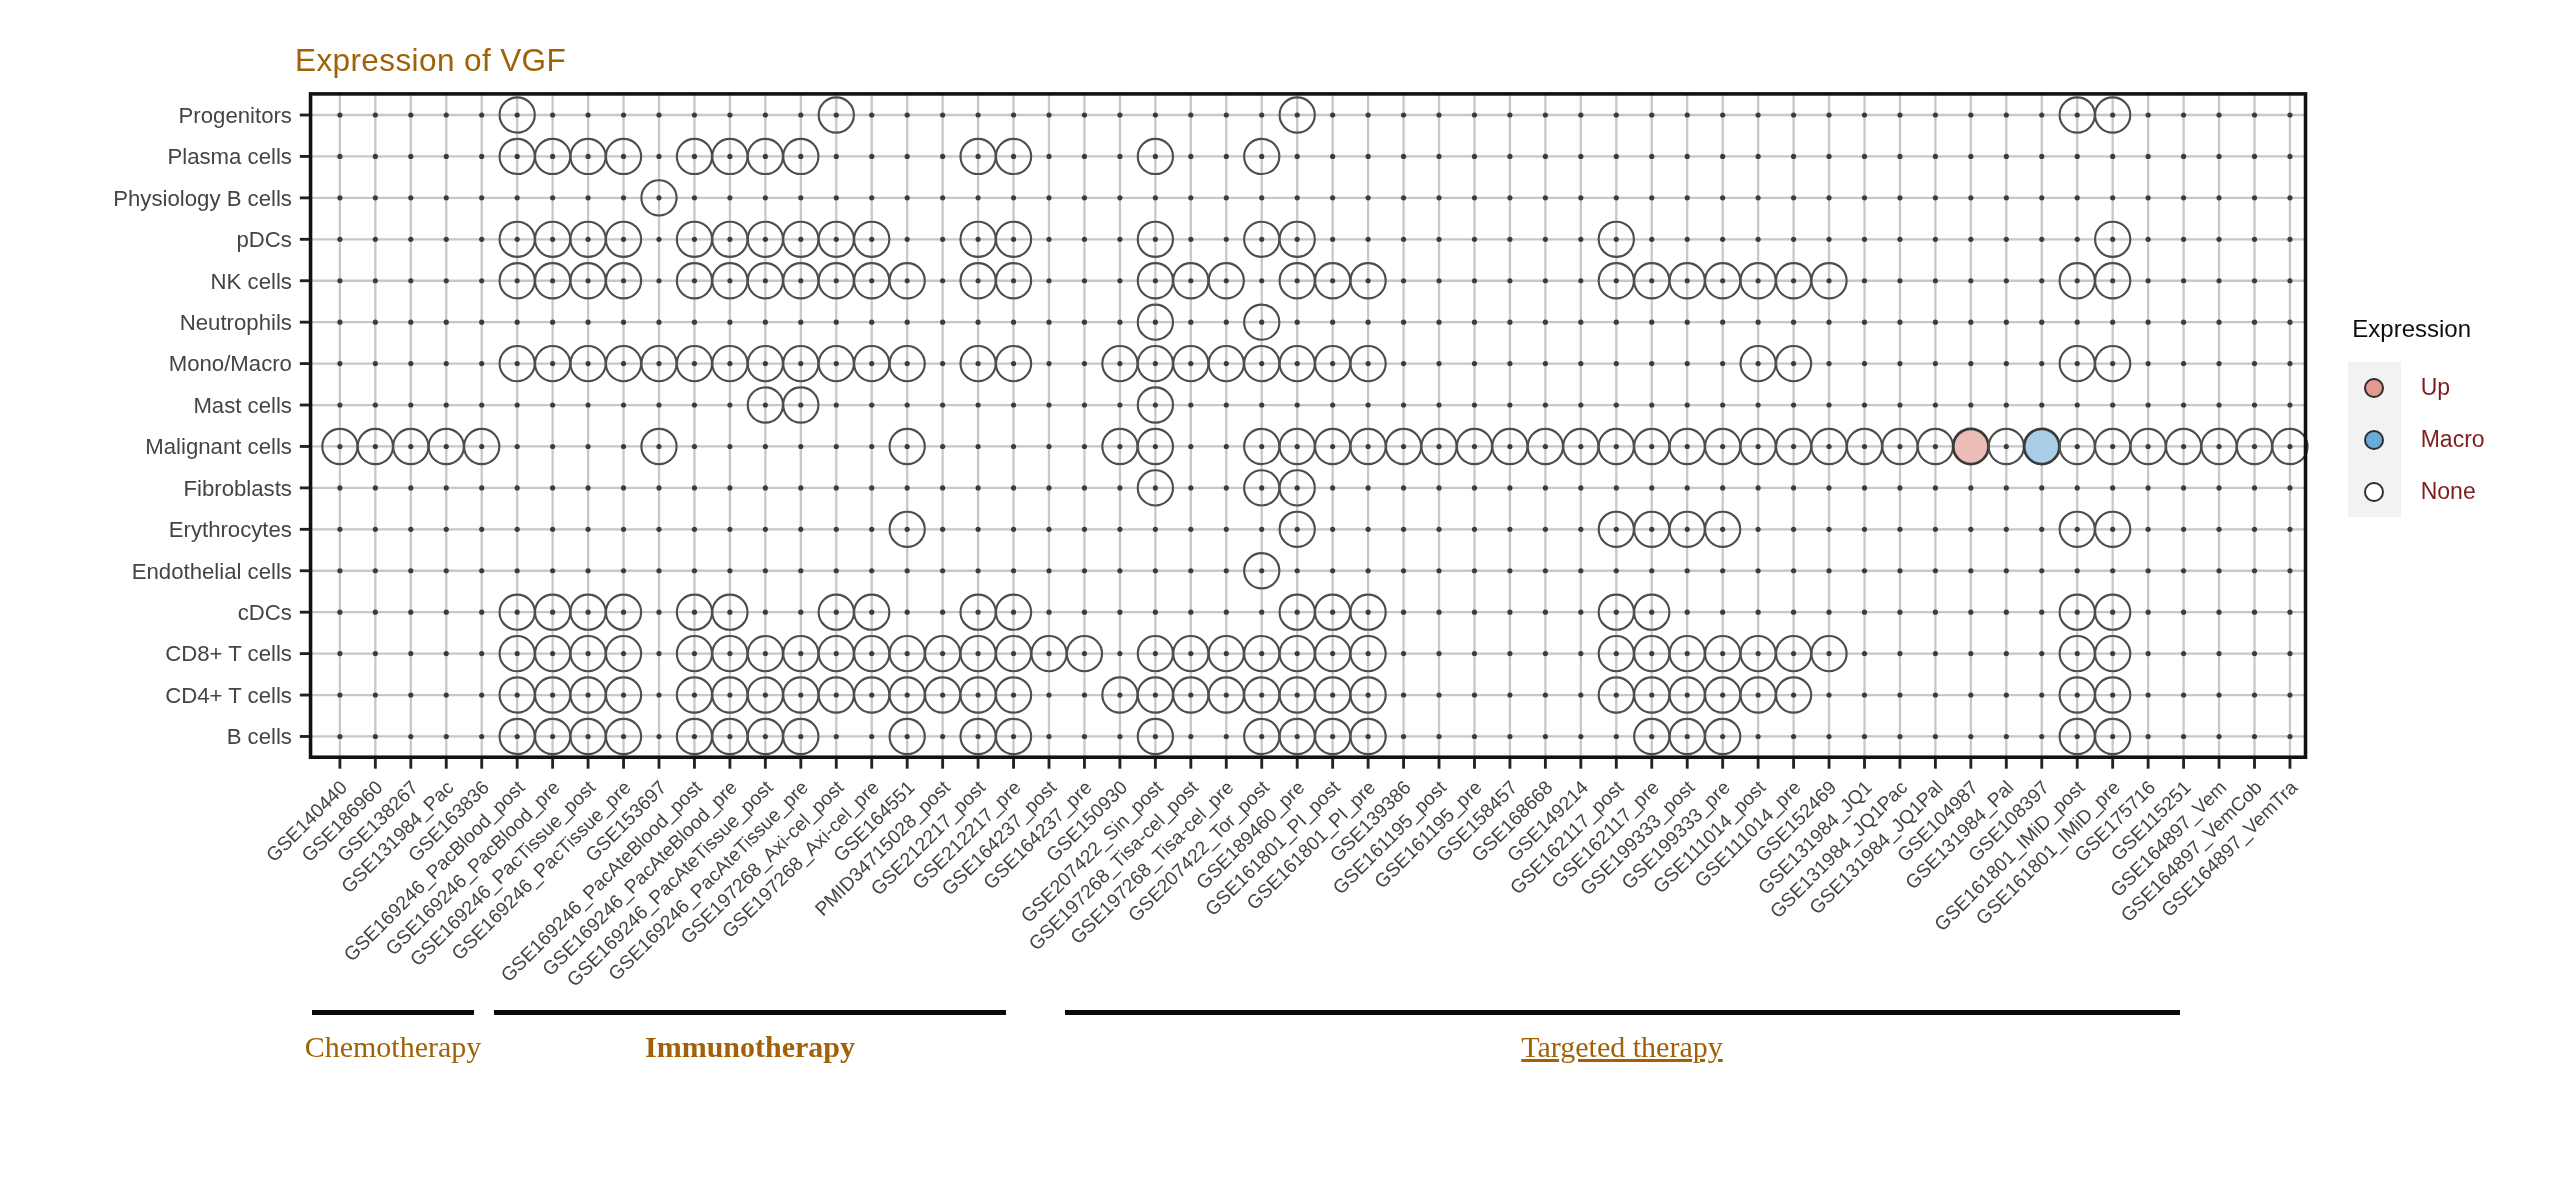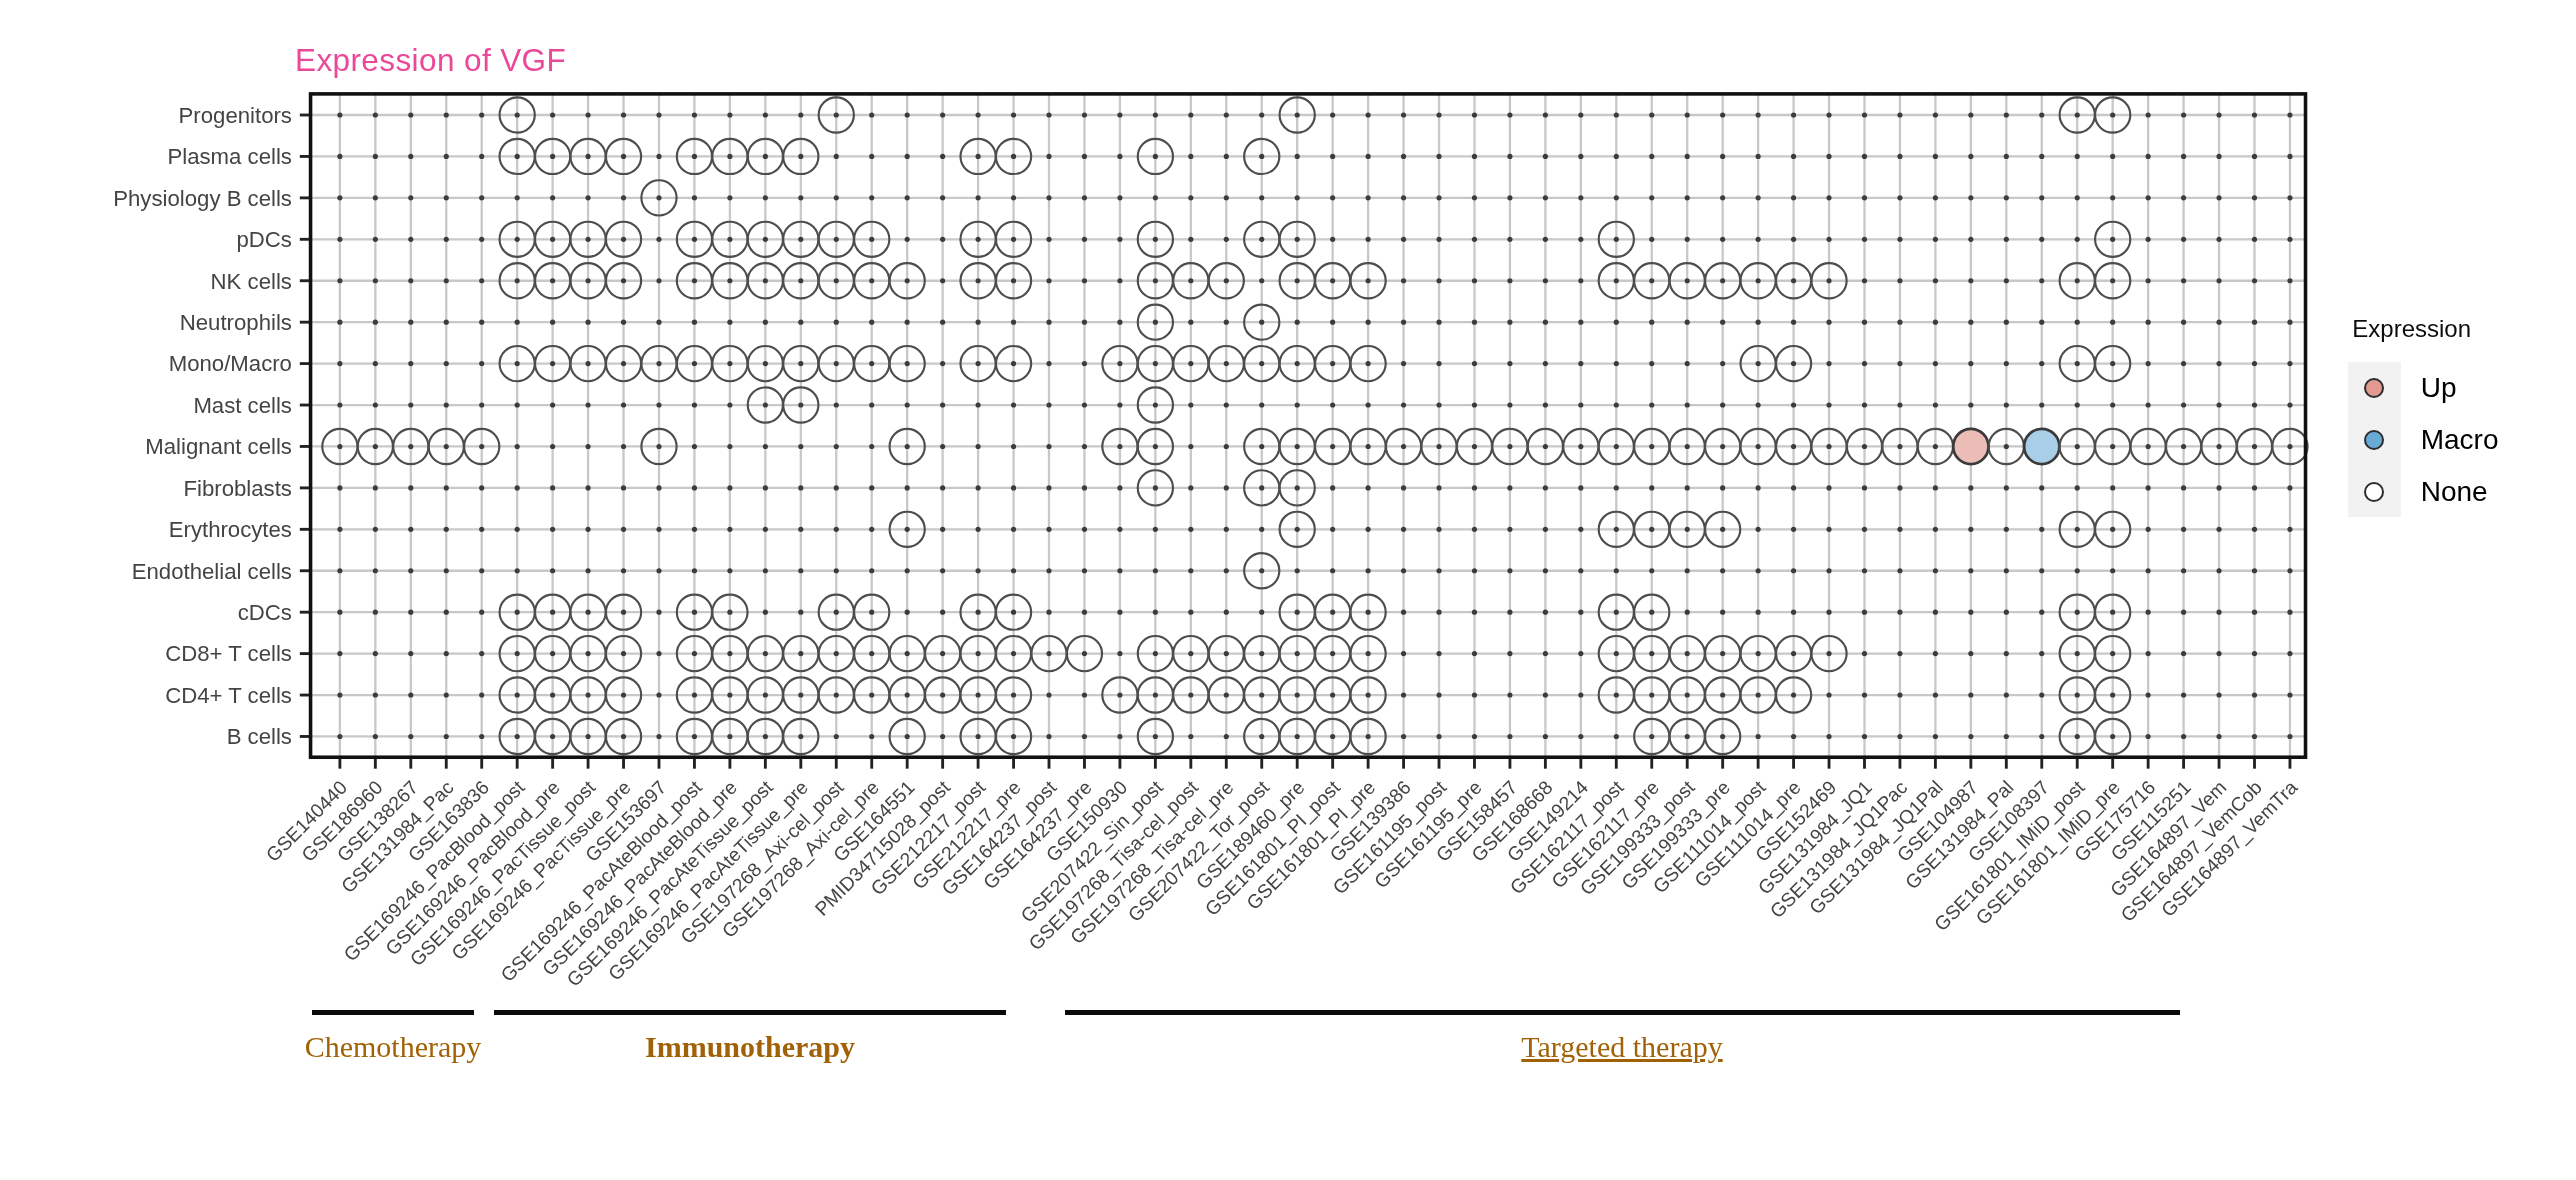--- a/index.html
+++ b/index.html
@@ -1,30 +1,30 @@
 <!DOCTYPE html>
 <html style="font-size:11.4px"><head>
 <meta charset="utf-8">
 <style>
   html,body{margin:0;padding:0;background:#ffffff;}
   body{width:2576px;height:1181px;overflow:hidden;position:relative;
        font-family:"Liberation Sans",sans-serif;}
   #canvas{position:absolute;left:0;top:0;width:2576px;height:1181px;}
   #plot-svg{position:absolute;left:0;top:0;}
-  #chart-title{position:absolute;left:295px;top:42px;font-size:31.5px;color:#ec4899;
+  #chart-title{position:absolute;left:295px;top:42px;font-size:31.5px;color:#a16207;
                letter-spacing:0.4px;}
   
   #legend{position:absolute;left:2348px;top:315px;width:215px;}
   #legend-title{font-size:24px;color:#0d0d0d;margin:0 0 18.6px 4.3px;}
   #legend-keys{position:relative;}
   #legend-strip{position:absolute;left:0;top:0;width:53px;height:155px;background:#f2f2f2;}
   .legend-item{position:relative;height:52px;display:flex;align-items:center;}
   .legend-swatch{width:20px;height:20px;border-radius:50%;border:2.1px solid #2d2d2d;
                  margin-left:15.7px;box-sizing:border-box;flex:none;}
-  .legend-label{font-size:28px;color:#000000;margin-left:37px;}
+  .legend-label{font-size:23px;color:#7f1d1d;margin-left:37px;}
   
   .group-bar{position:absolute;height:5px;background:#0a0a0a;top:1010px;}
   .group-label{position:absolute;top:1030px;font-family:"Liberation Serif",serif;
                font-size:30px;color:#a16207;transform:translateX(-50%);white-space:nowrap;}
 </style>
 </head>
 <body>
 
 <div id="canvas">
   <svg id="plot-svg" width="2576" height="1181" viewBox="0 0 3600 1650">

